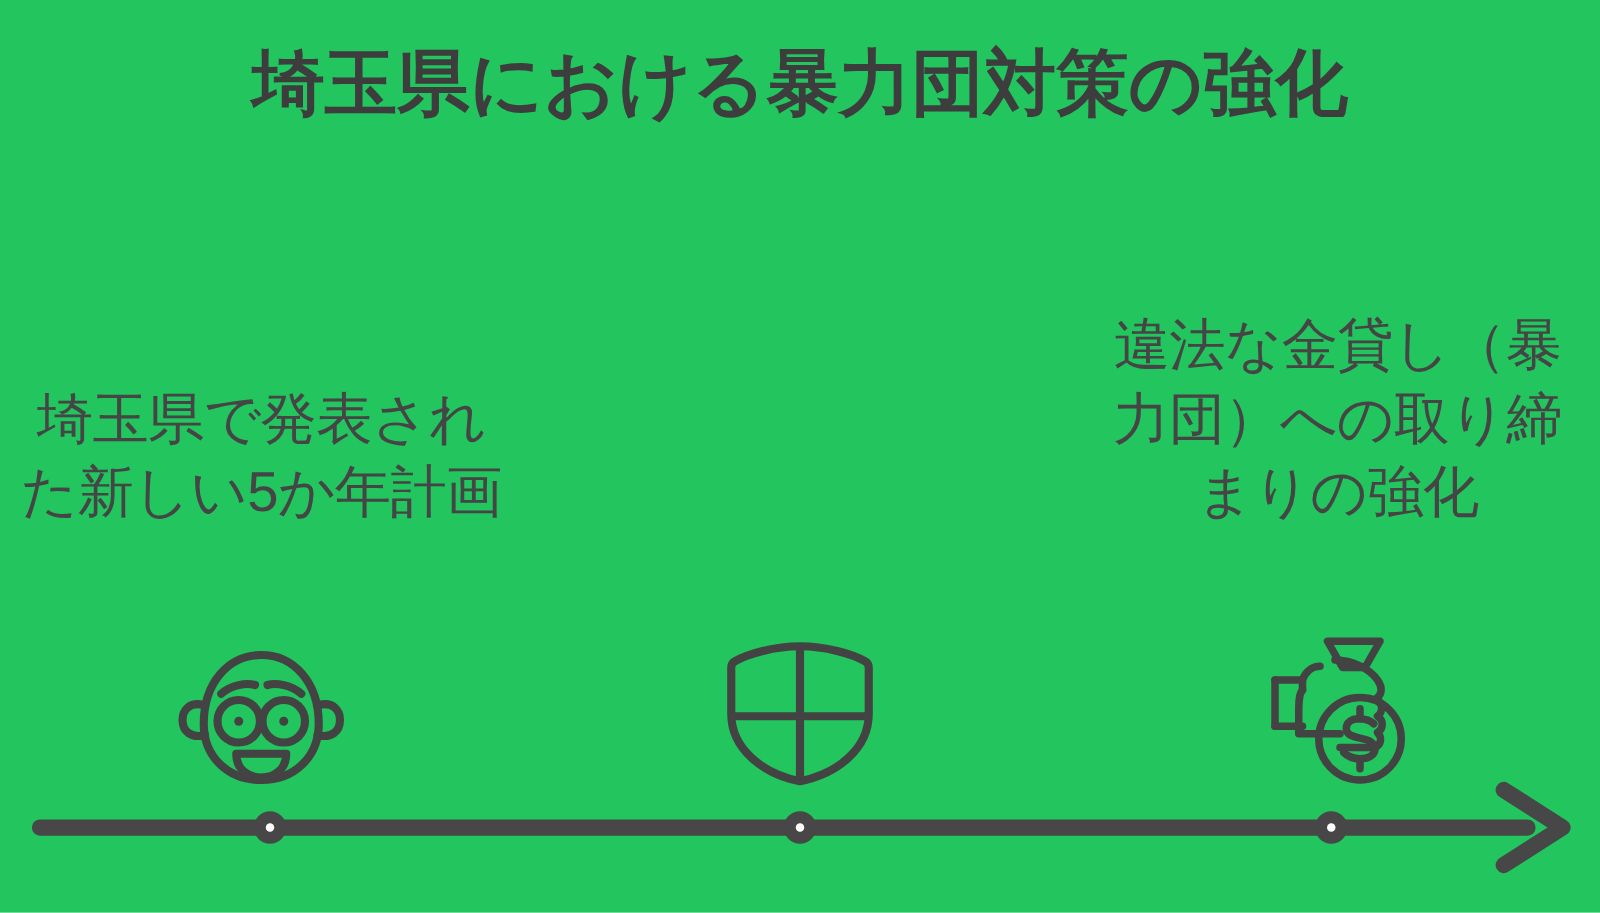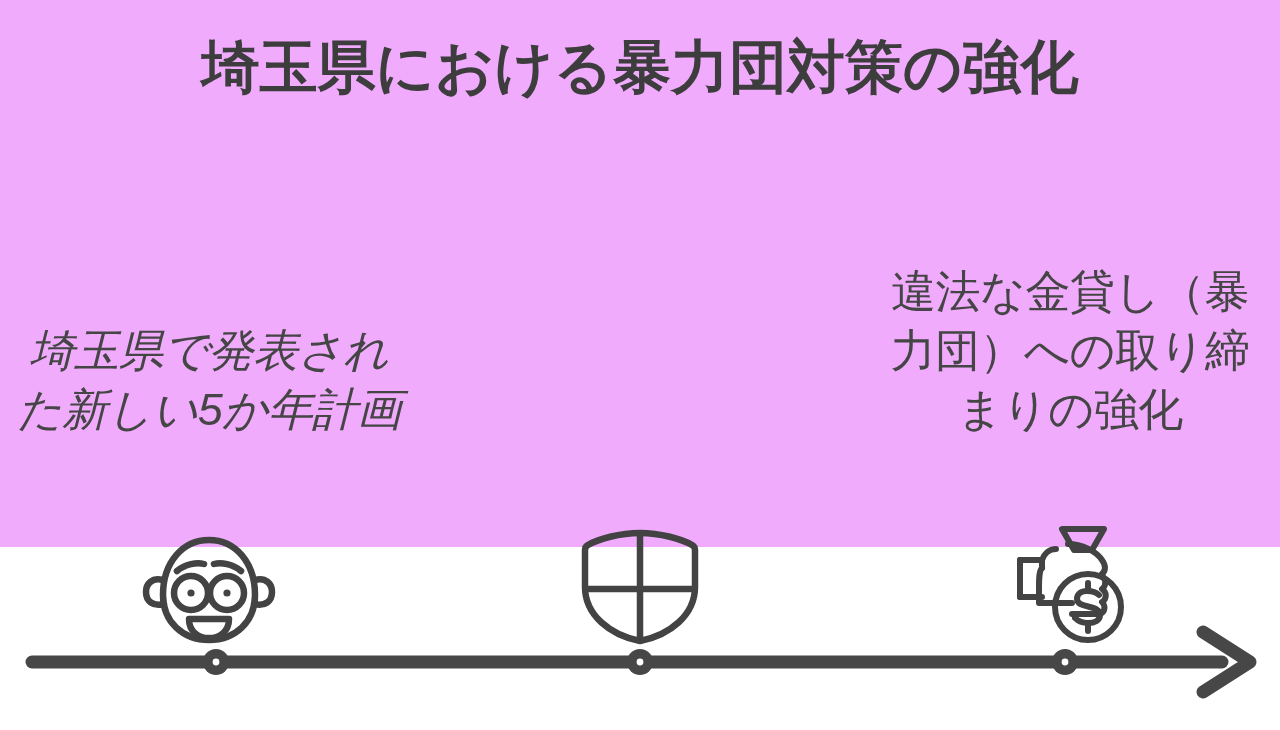--- a/index.html
+++ b/index.html
@@ -13,22 +13,22 @@
     height: 730px;
     overflow: hidden;
     font-family: "Liberation Sans", "DejaVu Sans", sans-serif;
     color: #3e3e3e;
     position: relative;
   }
   #slide {
     position: absolute;
     inset: 0;
     width: 1280px;
-    height: 547px;
-    background: #f0abfc;
+    height: 730px;
+    background: #22c55e;
   }
 
   
   #title {
     position: absolute;
     left: 0;
     top: 34px;
     width: 1280px;
     text-align: center;
     font-size: 58px;
@@ -42,25 +42,25 @@
   
   #columns {
     position: absolute;
     left: 0;
     top: 232px;
     width: 1280px;
     height: 400px;
   }
   .col {
     position: absolute;
-    top: 16px;
+    top: 0;
     width: 390px;
     height: 400px;
   }
-  #col-1 { left: 14px; font-style: italic; }
+  #col-1 { left: 14px; }
   #col-2 { left: 445px; }
   #col-3 { left: 875px; }
 
   .col-text {
     position: absolute;
     left: 0;
     width: 390px;
     text-align: center;
     font-size: 45px;
     line-height: 59px;

